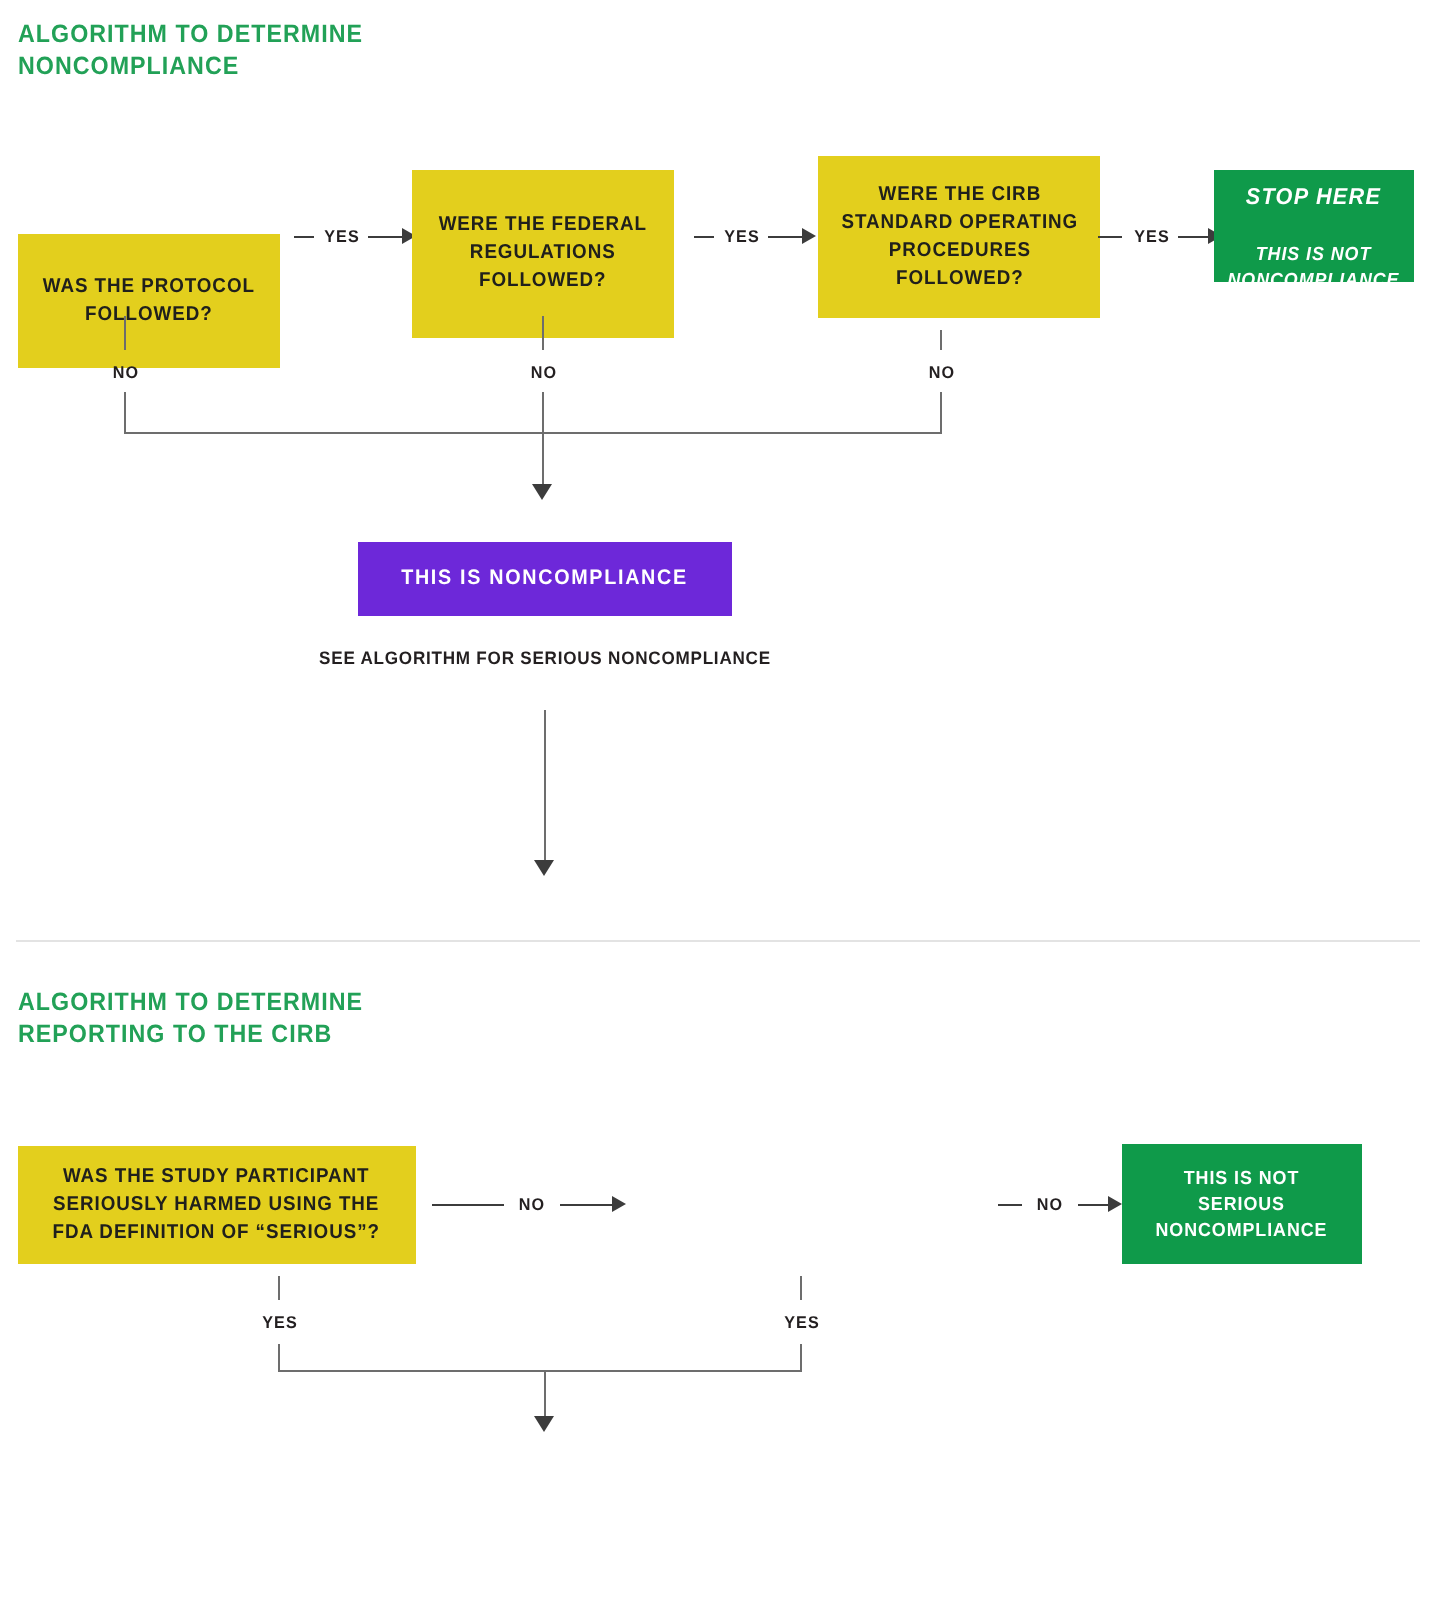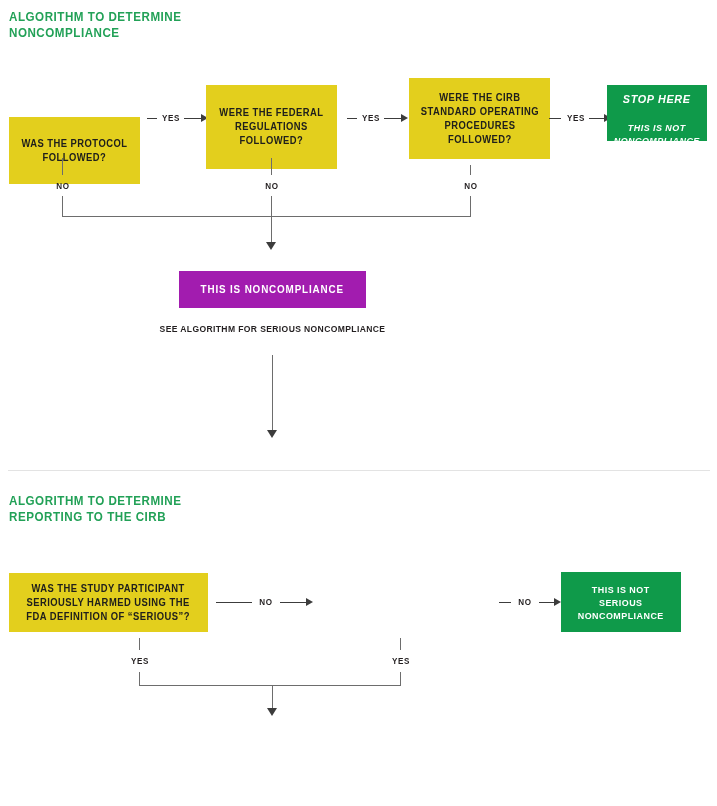--- a/index.html
+++ b/index.html
@@ -65,21 +65,21 @@
     line-height: 13px;
   }
   .node.green .headline {
     display: block;
     font-size: 11.5px;
     line-height: 15px;
     letter-spacing: 0.7px;
     margin-bottom: 1px;
   }
   .node.black {
-    background: #a21caf;
+    background: #6d28d9;
     color: #ffffff;
     font-size: 10.5px;
     line-height: 15px;
     letter-spacing: 0.9px;
   }
 
   
   .caption {
     color: #231f20;
     font-weight: bold;

